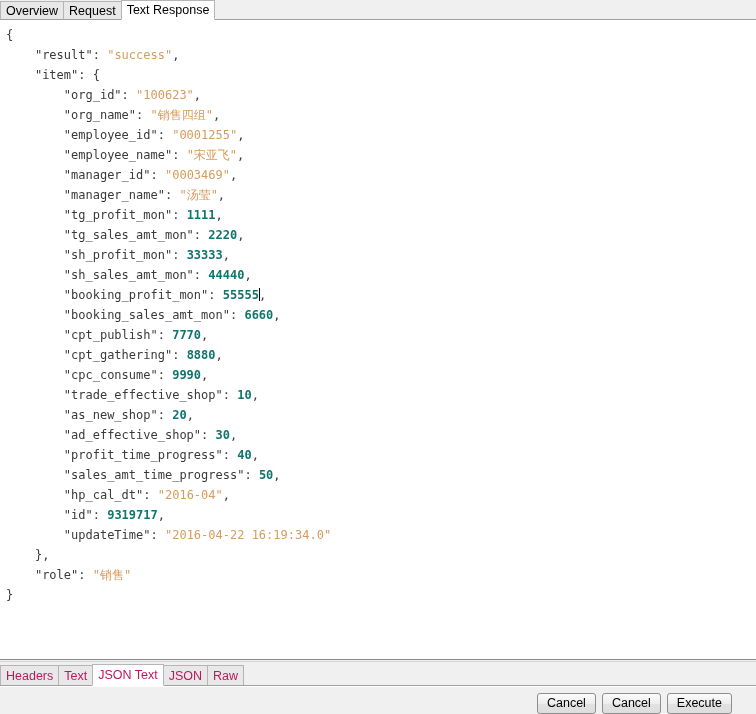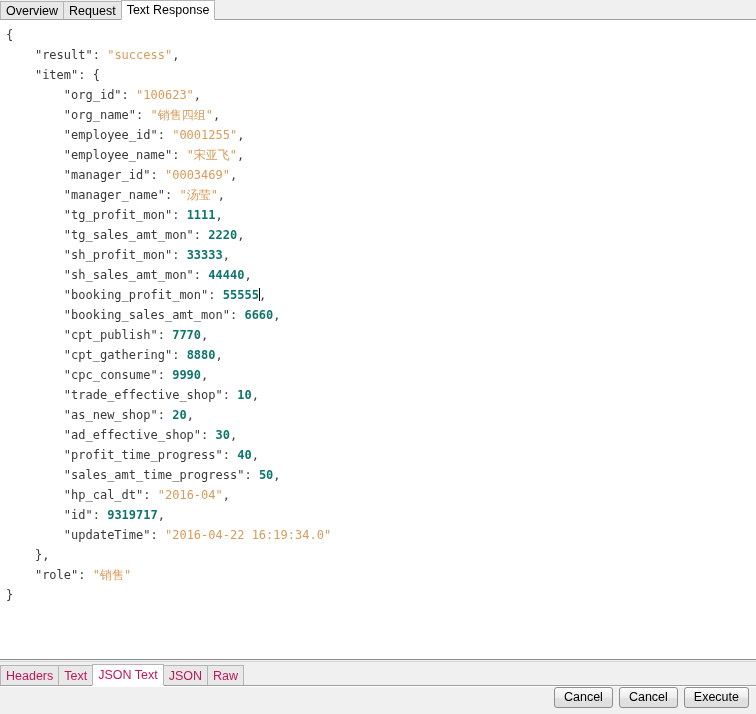--- a/index.html
+++ b/index.html
@@ -159,23 +159,23 @@
     height: 21px;
     border-bottom: 1px solid #a0a0a0;
     background: #f0f0f0;
     box-sizing: border-box;
   }
 
   .actionbar {
     height: 28px;
     background: #f0f0f0;
     display: flex;
-    align-items: flex-start;
+    align-items: flex-end;
     justify-content: flex-end;
-    padding-right: 7px;
+    padding-right: 24px;
     box-sizing: border-box;
     border-top: 1px solid #ffffff;
   }
   .btn {
     font-size: 12.5px;
     font-family: "Liberation Sans", sans-serif;
     color: #000;
     background: linear-gradient(to bottom, #fbfbfb 0%, #ededed 50%, #e2e2e2 51%, #dedede 100%);
     border: 1px solid #8e8e8e;
     border-radius: 3px;

